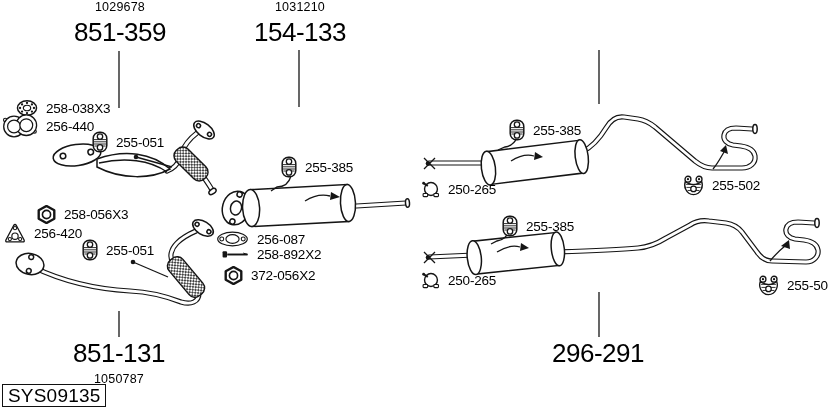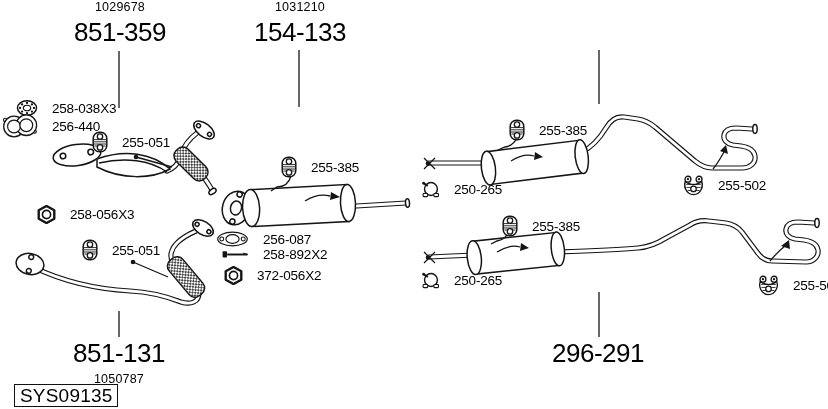--- a/index.html
+++ b/index.html
@@ -14,24 +14,24 @@
   .pw{stroke:#ffffff;stroke-width:2.9;fill:none;stroke-linecap:round;stroke-linejoin:round}
   .ln{stroke:#151515;stroke-width:1.5;fill:#ffffff}
   .thin{stroke:#151515;stroke-width:1.3;fill:none}
   .hd{fill:#151515;stroke:none}
   
   .syslabel{position:absolute;width:160px;text-align:center;}
   .syslabel .ref{font-size:12.5px;line-height:14px;letter-spacing:.2px;}
   .syslabel .big{font-size:26px;line-height:27px;letter-spacing:-.5px;margin-top:5px;}
   .syslabel.bottom .big{margin-top:0;}
   .syslabel.bottom .ref{margin-top:5px;}
-  .plabel{position:absolute;display:flex;align-items:center;gap:14px;font-size:13.5px;letter-spacing:-.2px;white-space:nowrap;}
+  .plabel{position:absolute;display:flex;align-items:center;gap:8px;font-size:13.5px;letter-spacing:-.2px;white-space:nowrap;}
   .plabel svg{flex:0 0 auto}
   .syscode{
-    position:absolute;left:14px;top:384px;border:1.7px solid #111;background:#fff;
+    position:absolute;left:2px;top:384px;border:1.7px solid #111;background:#fff;
     font-size:19px;line-height:21px;padding:0 5px;letter-spacing:.2px;
   }
 </style>
 </head>
 <body>
 
 <svg width="0" height="0" style="position:absolute" aria-hidden="true">
   <defs>
     <pattern id="hatch" width="4" height="4" patternUnits="userSpaceOnUse">
       <rect width="4" height="4" fill="#ffffff"></rect>
@@ -262,20 +262,26 @@
         <use href="#sym-hanger"></use>
       </svg>
     <span>255-051</span>
   </div>
   <div class="plabel" style="left:7px;top:205px;padding-left:30px;">
     <svg width="19" height="19">
         <use href="#sym-hex-nut"></use>
       </svg>
     <span>258-056X3</span>
   </div>
+  <div class="plabel" style="left:4px;top:223px;">
+    <svg width="22" height="21">
+        <use href="#sym-tri-gasket"></use>
+      </svg>
+    <span>256-420</span>
+  </div>
   <div class="plabel" style="left:82px;top:239px;">
     <svg width="16" height="22">
         <use href="#sym-hanger"></use>
       </svg>
     <span>255-051</span>
   </div>
   <div class="plabel" style="left:281px;top:156px;">
     <svg width="16" height="22">
         <use href="#sym-hanger"></use>
       </svg>

